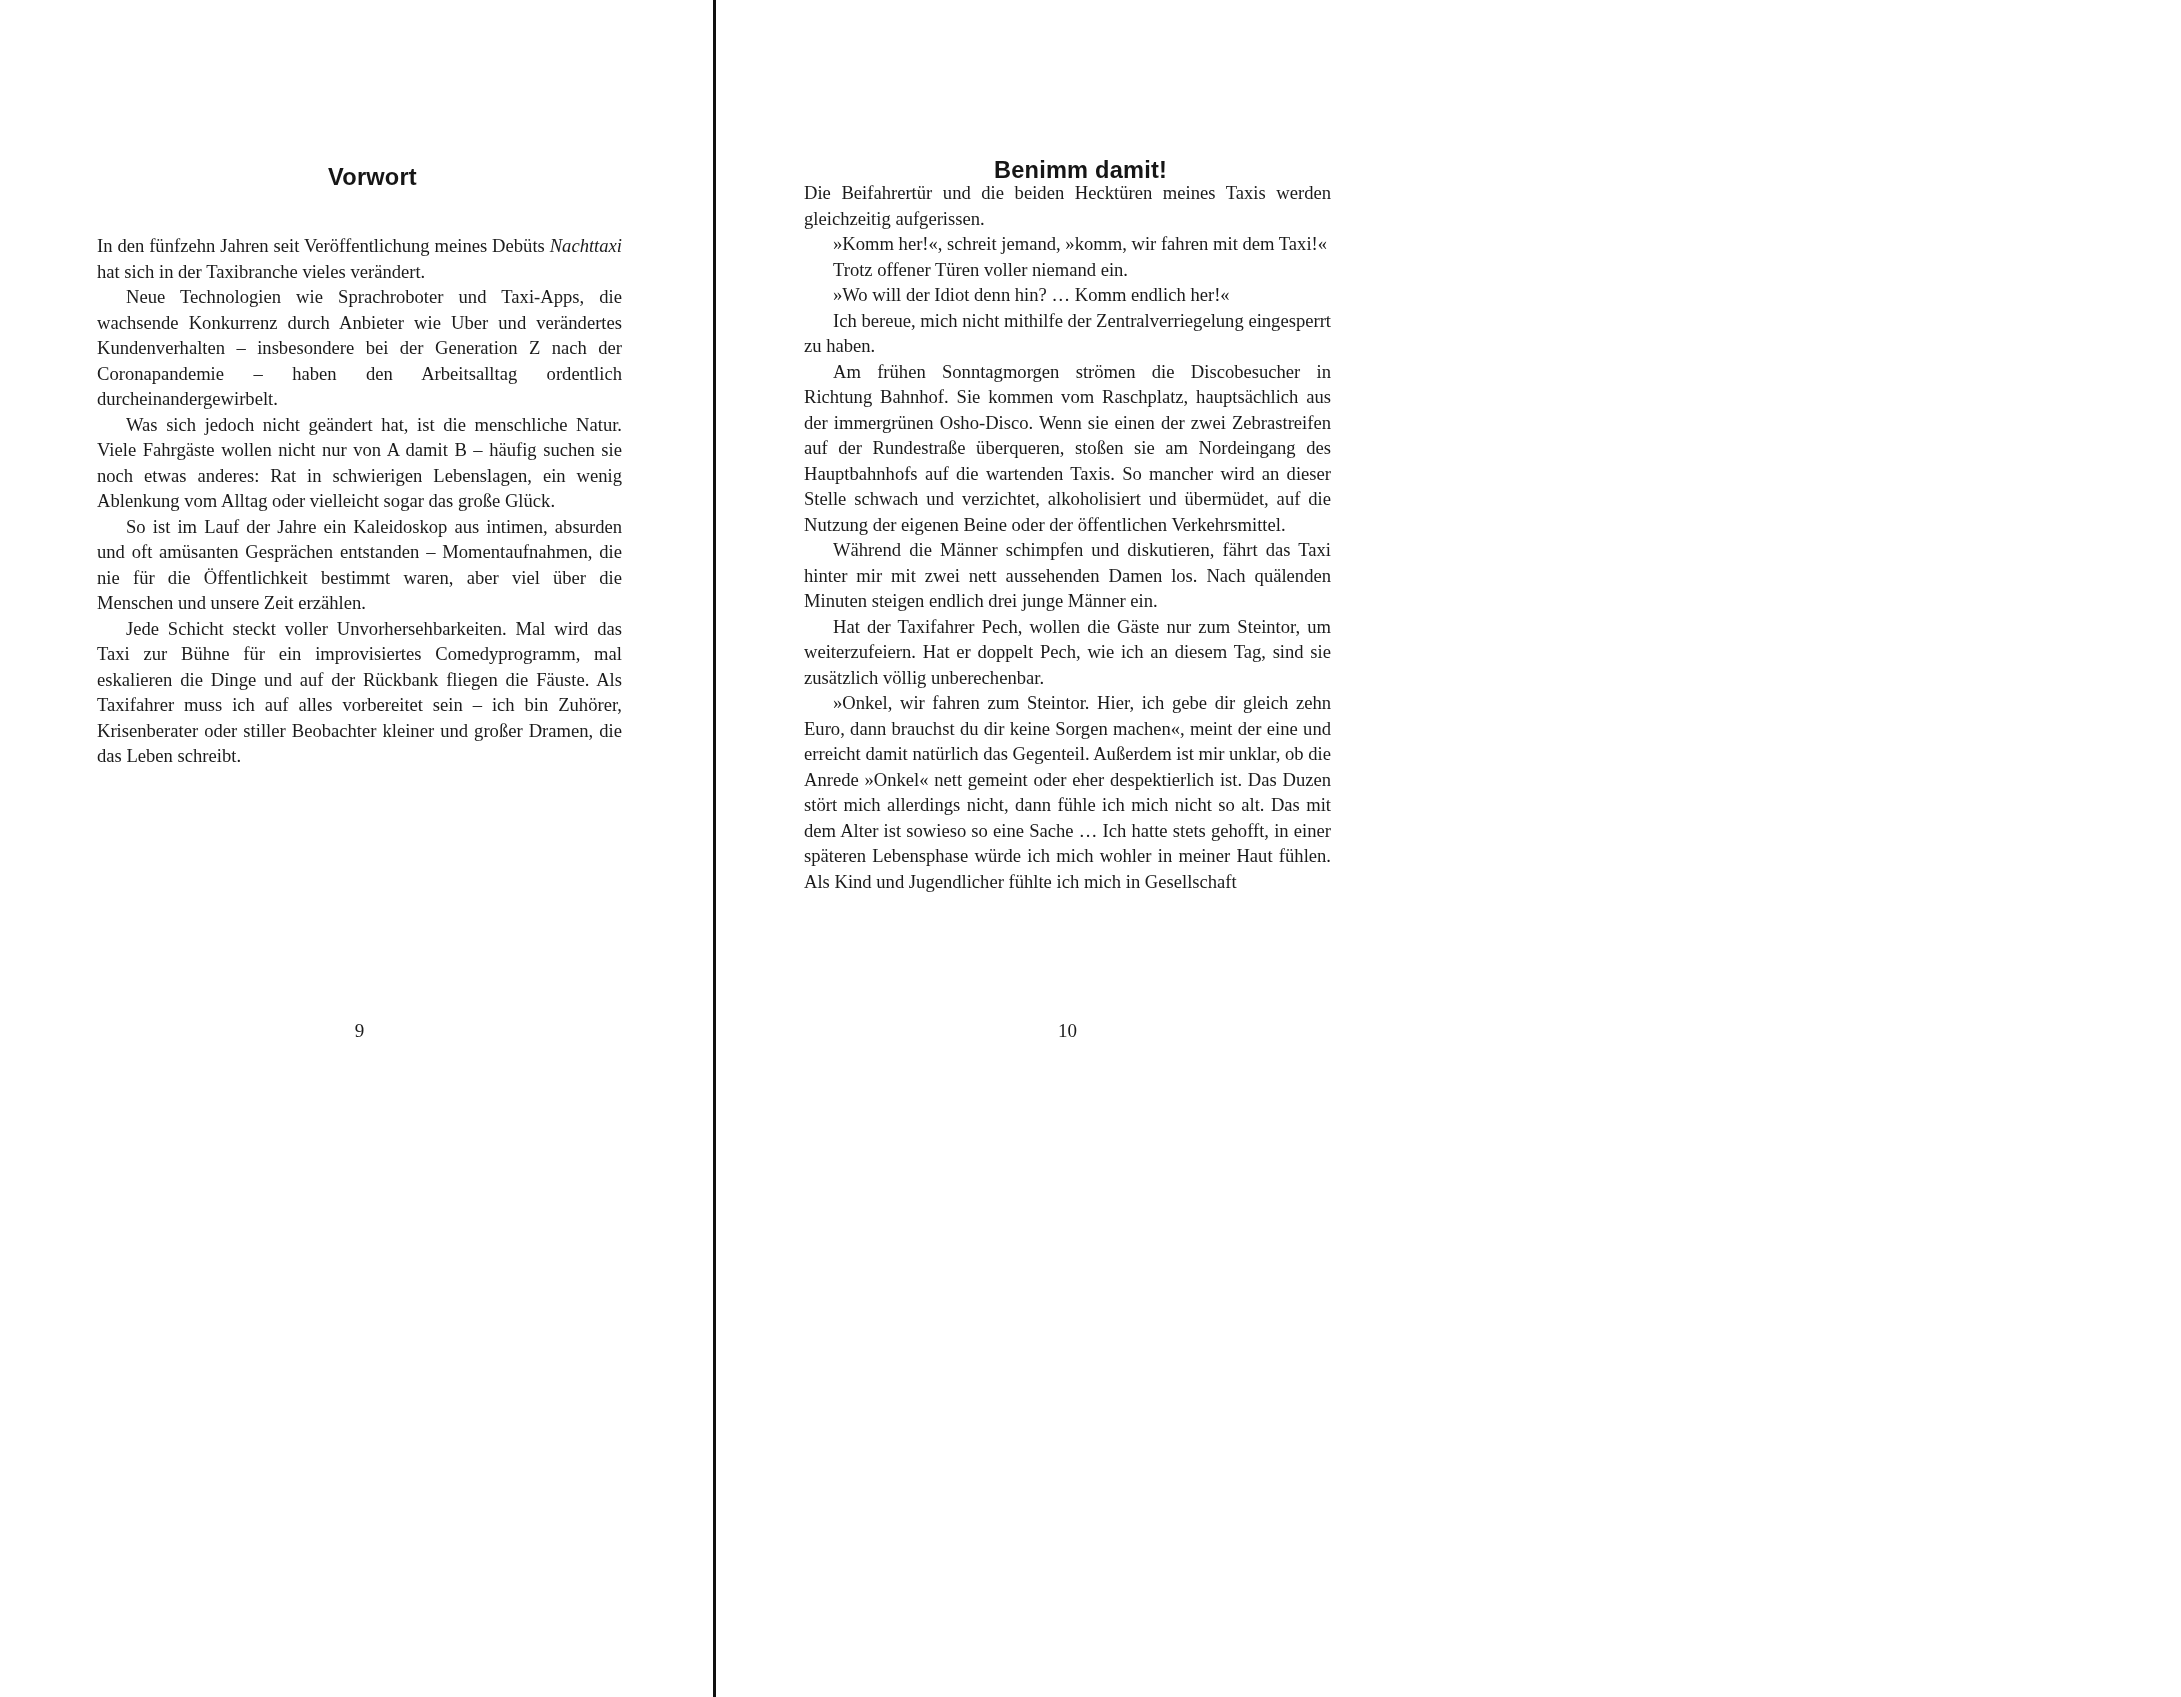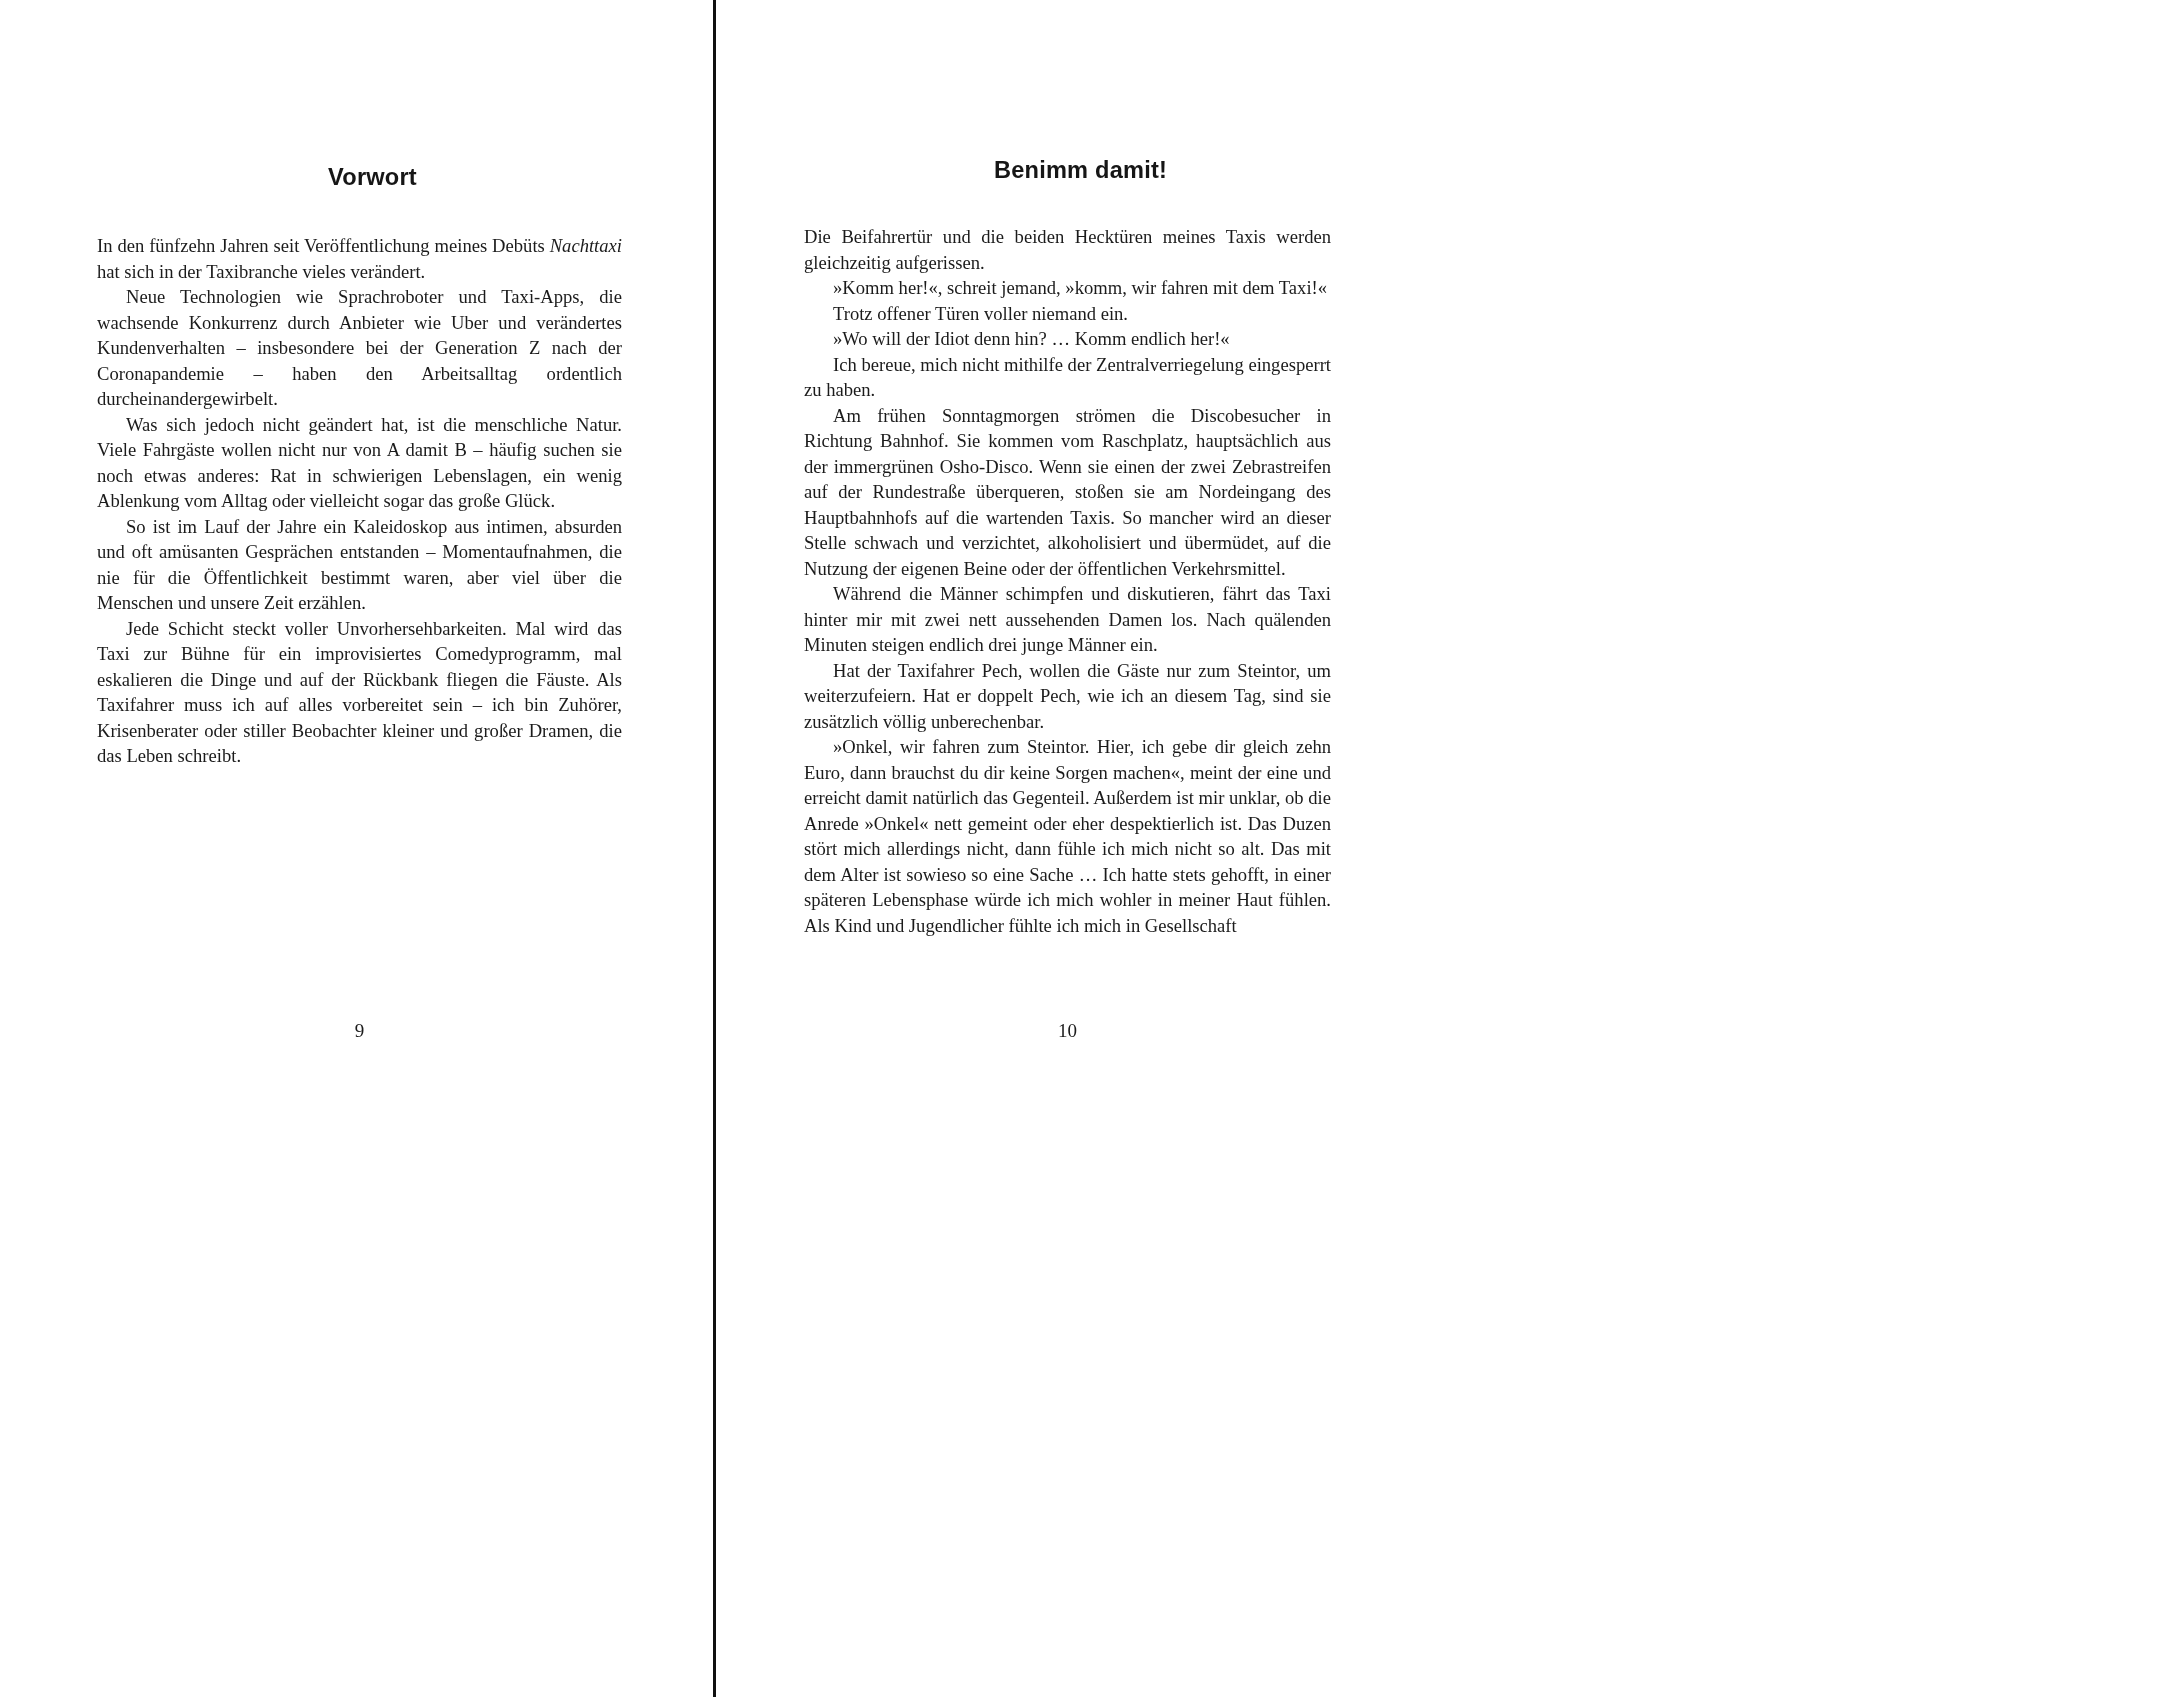--- a/index.html
+++ b/index.html
@@ -52,21 +52,21 @@
     left: 0;
     width: 100%;
     font-size: 18.6px;
     line-height: 25.5px;
     text-align: justify;
     hyphens: auto;
     -webkit-hyphens: auto;
     overflow: hidden;
   }
   .page-left  .page-body { top: 233px; max-height: 782px; }
-  .page-right .page-body { top: 180px; max-height: 835px; margin-top: 44px; }
+  .page-right .page-body { top: 180px; max-height: 835px; }
 
   p.para { margin: 0; padding: 0; }
   p.para.indent { text-indent: 29px; }
   .run-italic { font-style: italic; }
 
   .page-number {
     position: absolute;
     left: 0;
     width: 100%;
     top: 1020px;

